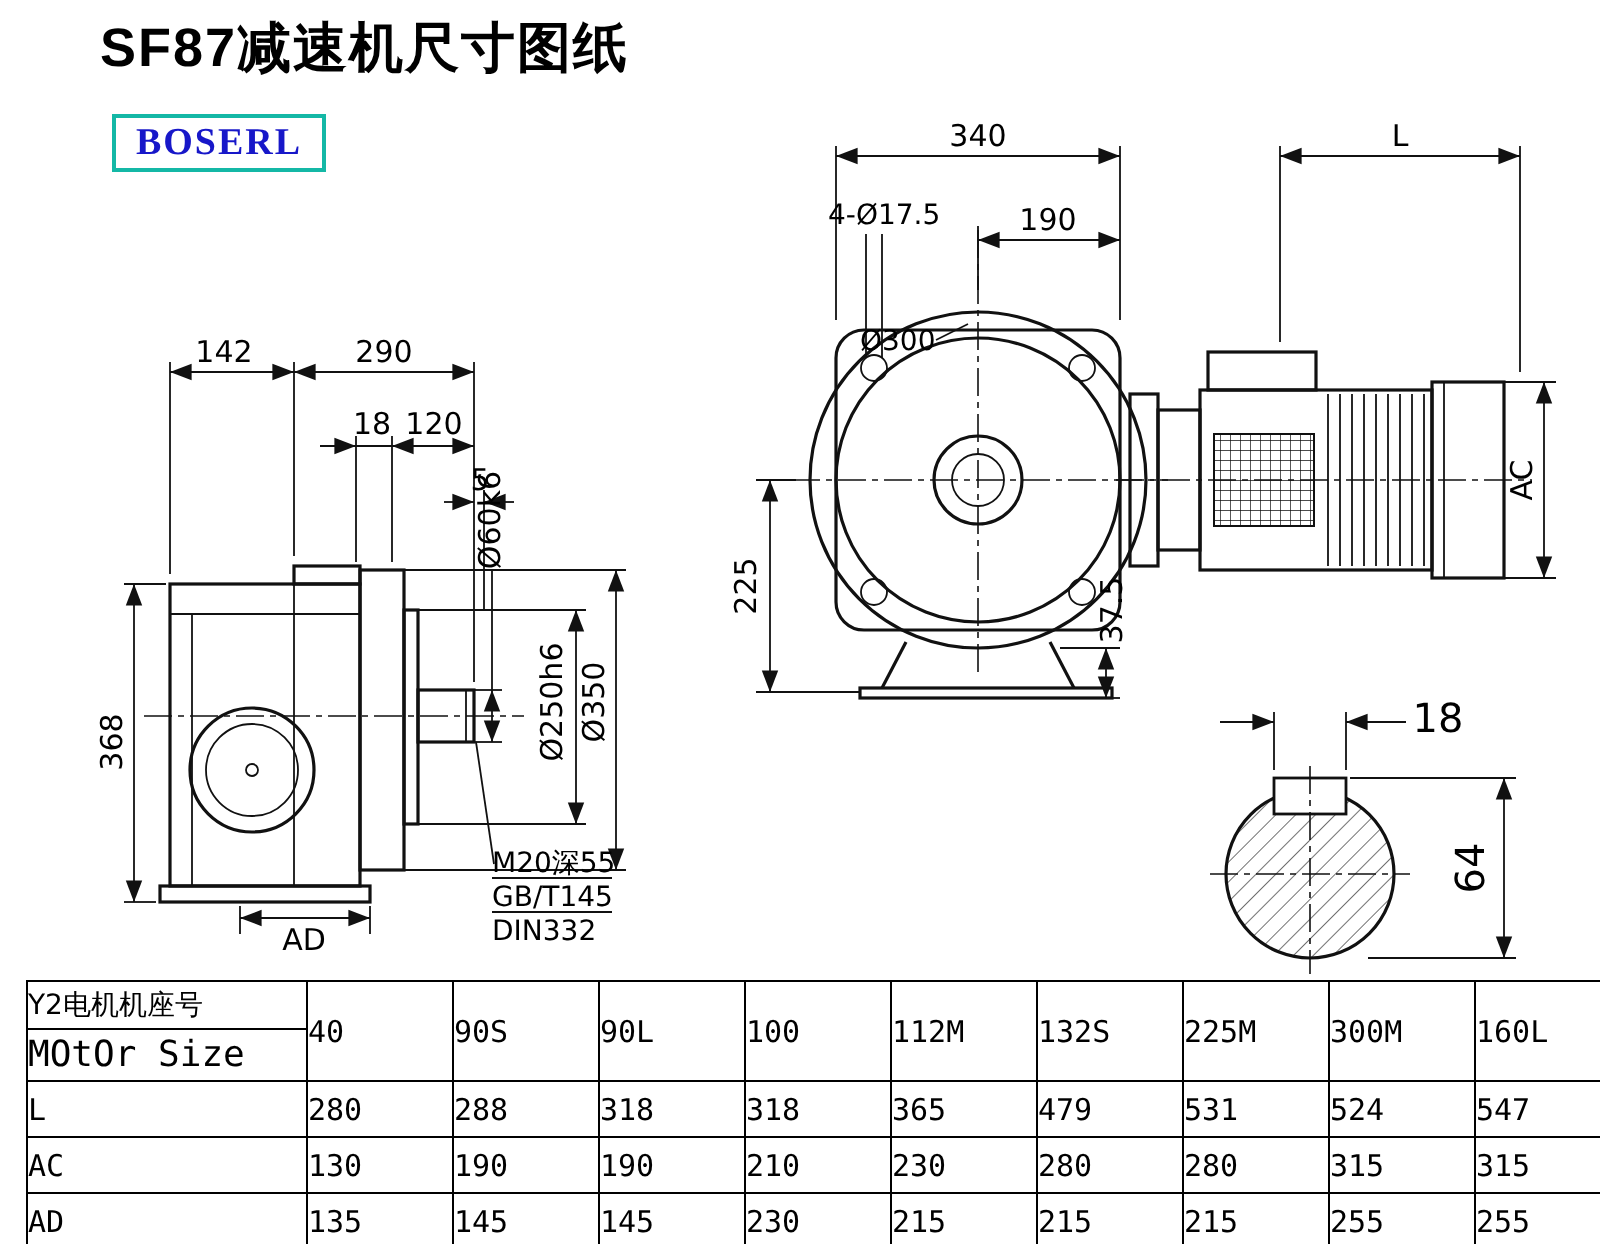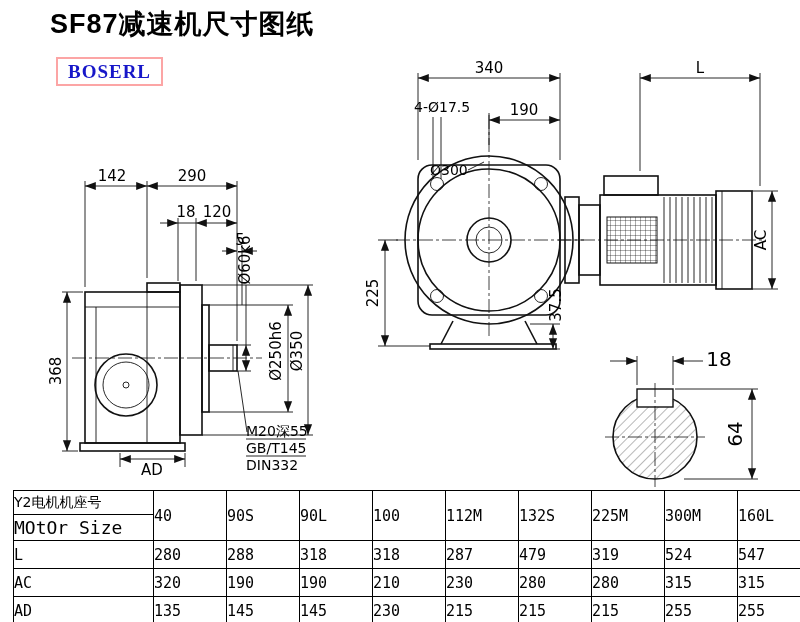--- a/index.html
+++ b/index.html
@@ -1,20 +1,20 @@
 <!DOCTYPE html>
 <html><head>
 <meta charset="utf-8">
 <style>
   html,body{margin:0;padding:0;width:800px;height:622px;overflow:hidden;background:#fff;
     font-family:"Liberation Sans", sans-serif;}
   .page{position:relative;width:800px;height:622px;background:#fff;}
   .title{position:absolute;left:50px;top:6px;font-size:27px;font-weight:bold;color:#000;
     letter-spacing:1px;white-space:nowrap;}
-  .logo{position:absolute;left:56px;top:57px;width:103px;height:25px;border:2px solid #fca5a5;
+  .logo{position:absolute;left:56px;top:57px;width:103px;height:25px;border:2px solid #14b8a6;
     display:flex;align-items:center;justify-content:center;color:#1717c9;
     font-family:"Liberation Serif", serif;font-weight:bold;font-size:19px;letter-spacing:1px;}
   svg.drawing{position:absolute;left:0;top:55px;}
   svg text{font-family:"DejaVu Sans", sans-serif;fill:#000;}
   .dt{font-size:15px;text-anchor:middle;}
   .note{font-size:14px;text-anchor:start;}
   .big{font-size:20px;}
   .o{fill:none;stroke:#111;stroke-width:1.6;}
   .t{fill:none;stroke:#111;stroke-width:0.9;}
   .d{fill:none;stroke:#111;stroke-width:0.9;}
@@ -241,29 +241,29 @@
       <td>225M</td>
       <td>300M</td>
       <td>160L</td>
     </tr>
     <tr class="data">
       <td>L</td>
       <td>280</td>
       <td>288</td>
       <td>318</td>
       <td>318</td>
-      <td>287</td>
+      <td>365</td>
       <td>479</td>
-      <td>319</td>
+      <td>531</td>
       <td>524</td>
       <td>547</td>
     </tr>
     <tr class="data">
       <td>AC</td>
-      <td>320</td>
+      <td>130</td>
       <td>190</td>
       <td>190</td>
       <td>210</td>
       <td>230</td>
       <td>280</td>
       <td>280</td>
       <td>315</td>
       <td>315</td>
     </tr>
     <tr class="data">

